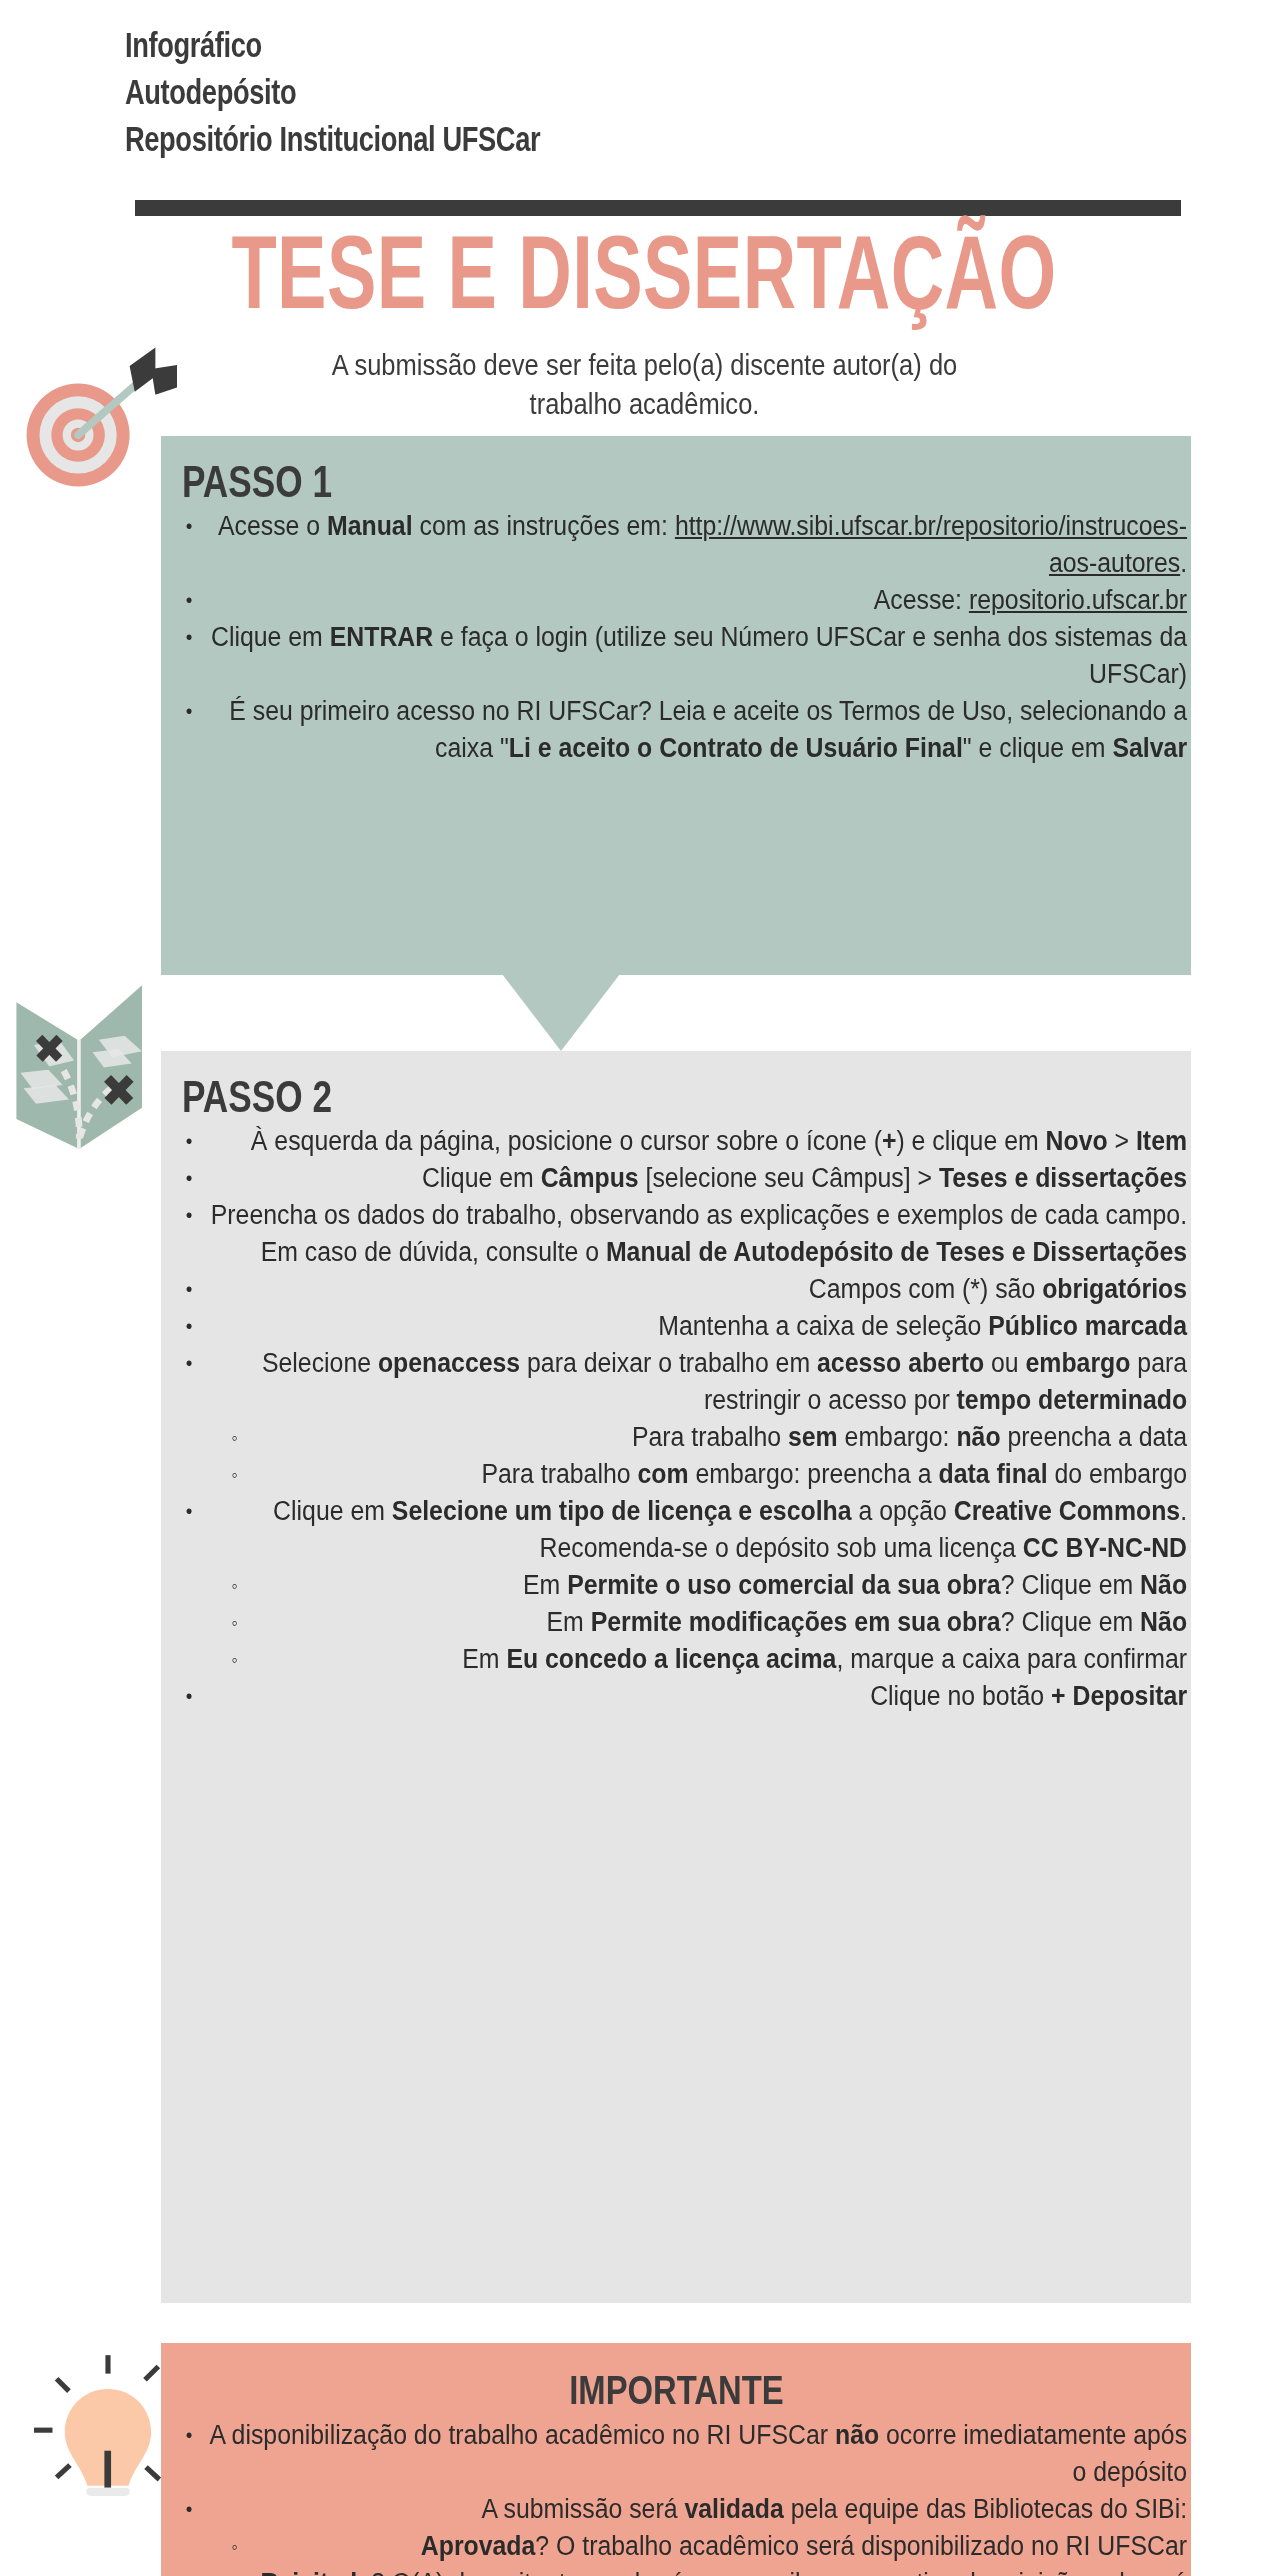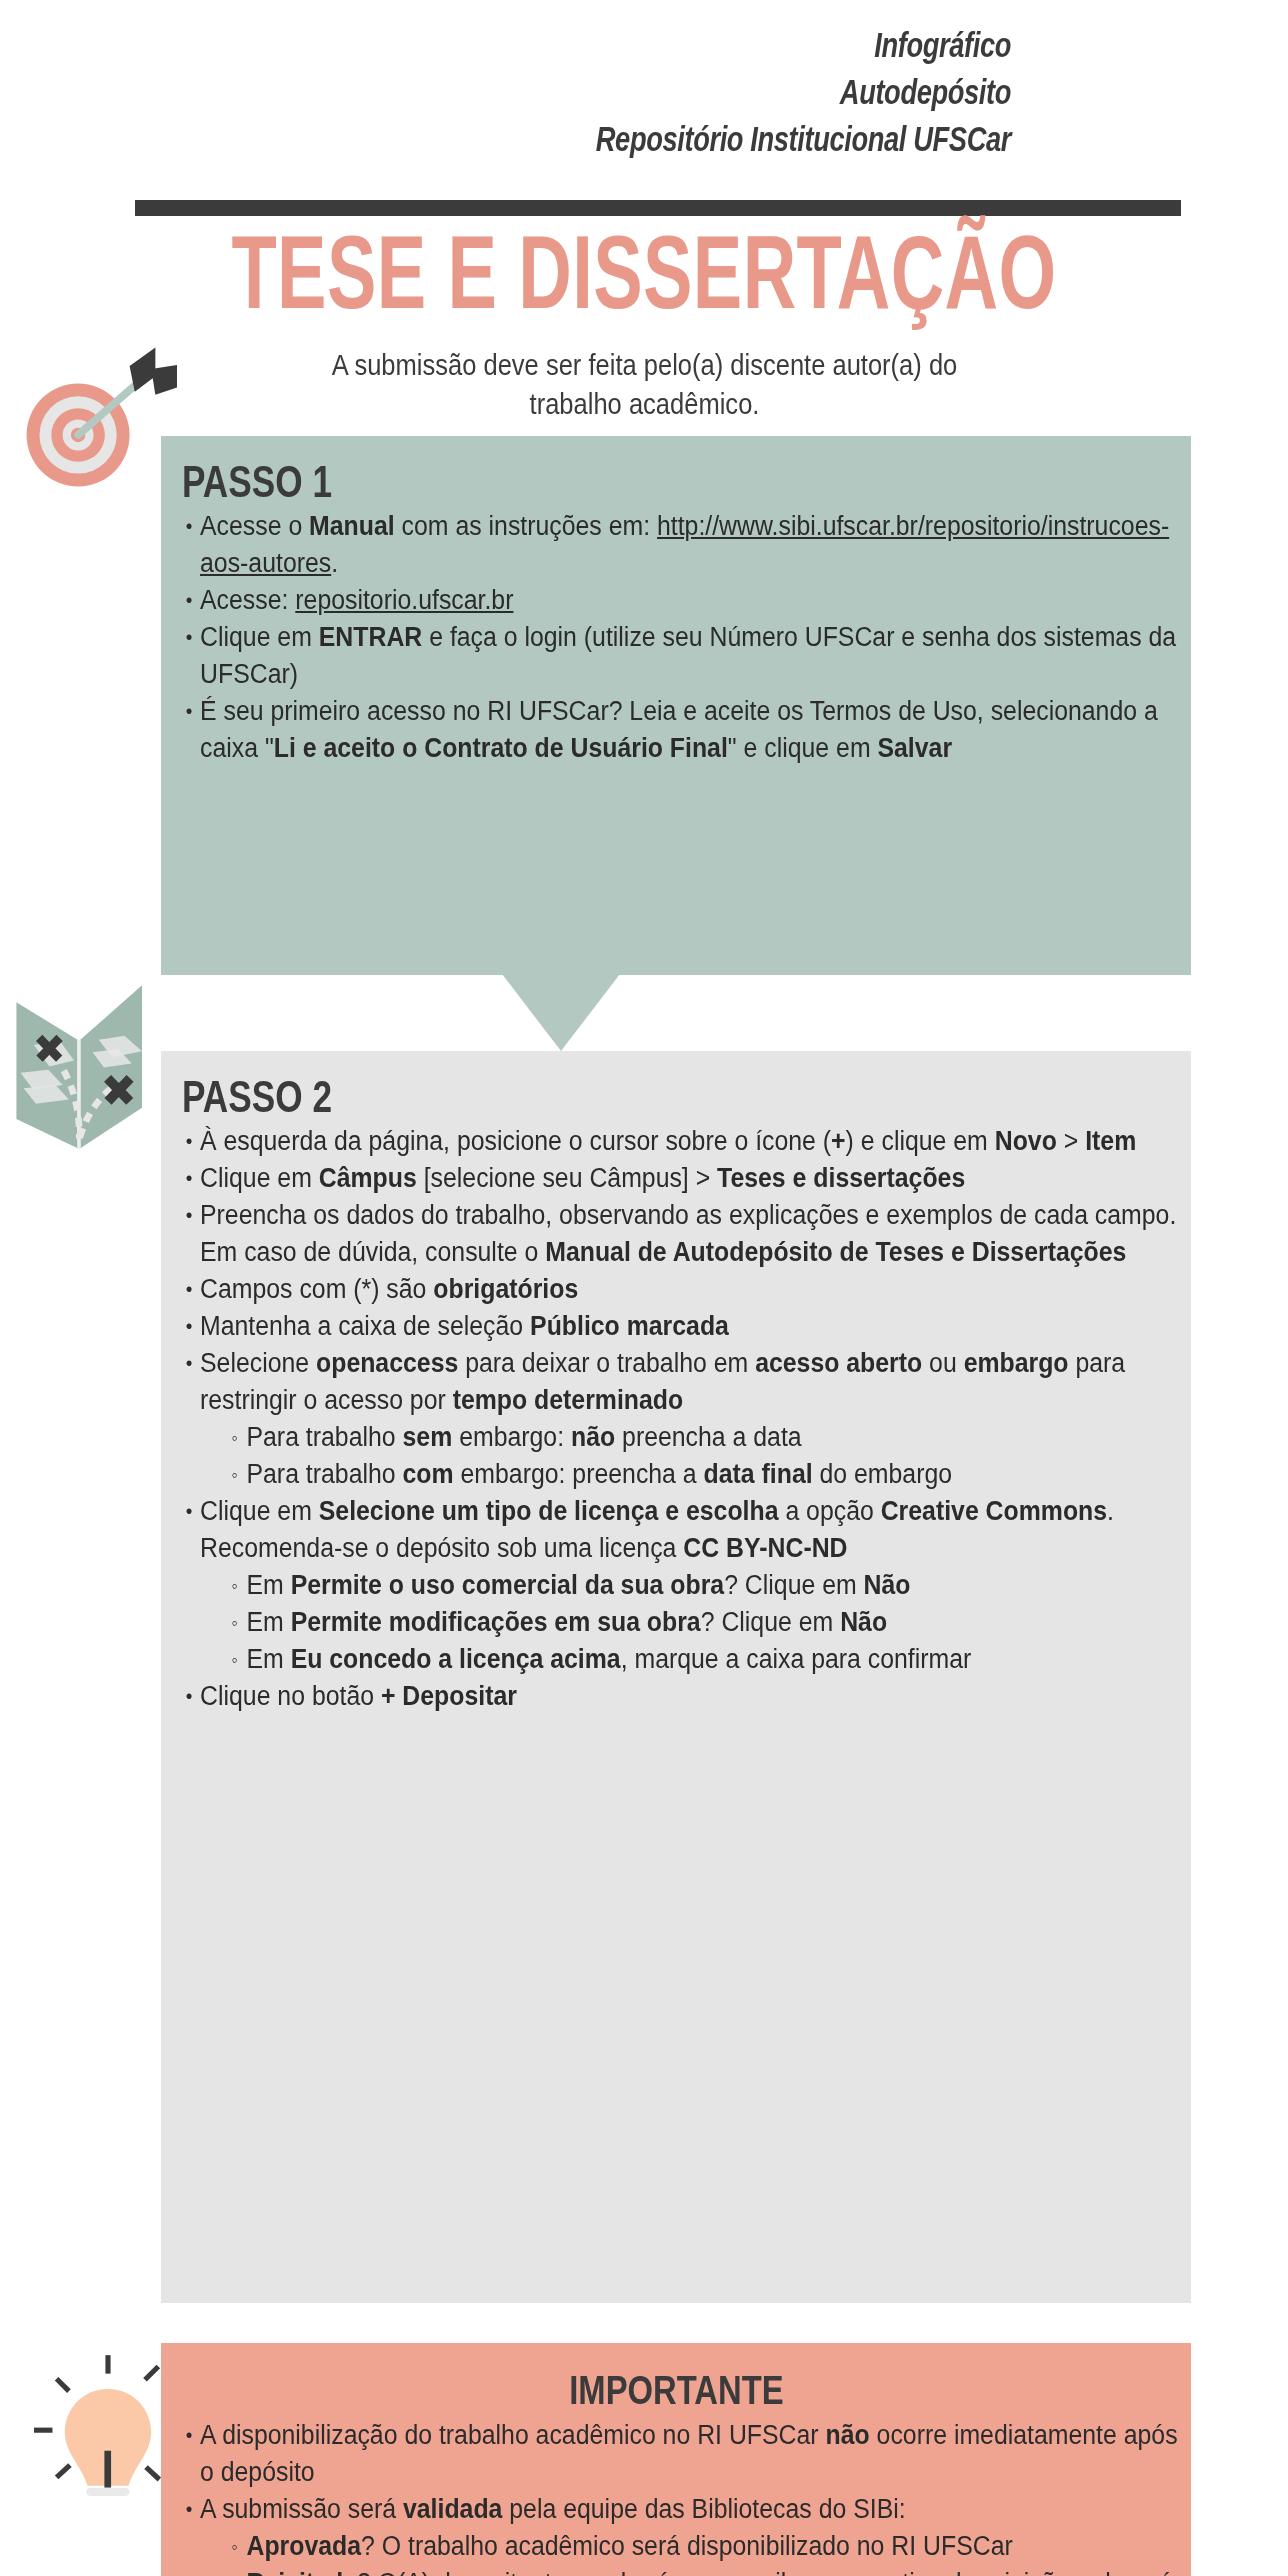--- a/index.html
+++ b/index.html
@@ -15,22 +15,21 @@
     font-family: "Liberation Sans", sans-serif;
     overflow: hidden;
   }
   b, .b { font-weight: bold; }
   u, .u { text-decoration: underline; }
 
   
   #header-block {
     position: absolute;
     top: 20.6px; left: 0; width: 1136px;
-    text-align: right;
-    font-style: italic;
+    text-align: left;
   }
   .header-line {
     font-family: "Liberation Sans Narrow", "Liberation Sans", sans-serif;
     font-weight: bold;
     font-size: 35px;
     line-height: 47px;
     color: #3b3b3b;
     letter-spacing: -0.5px;
     transform: scaleX(0.78);
     transform-origin: center;
@@ -110,20 +109,21 @@
     transform: scaleX(0.80);
     transform-origin: center top;
     padding-top: 23px;
     font-size: 41px;
   }
 
   ul.bullets {
     list-style: none;
     margin: 0;
     padding: 0;
+    text-align: right;
   }
   ul.bullets > li {
     position: relative;
     padding-left: 19.6px;
     font-family: "Liberation Sans Narrow", "Liberation Sans", sans-serif;
     font-size: 27px;
     line-height: 37px;
     color: #2b2b2b;
     transform: scaleX(0.92);
     transform-origin: left top;

